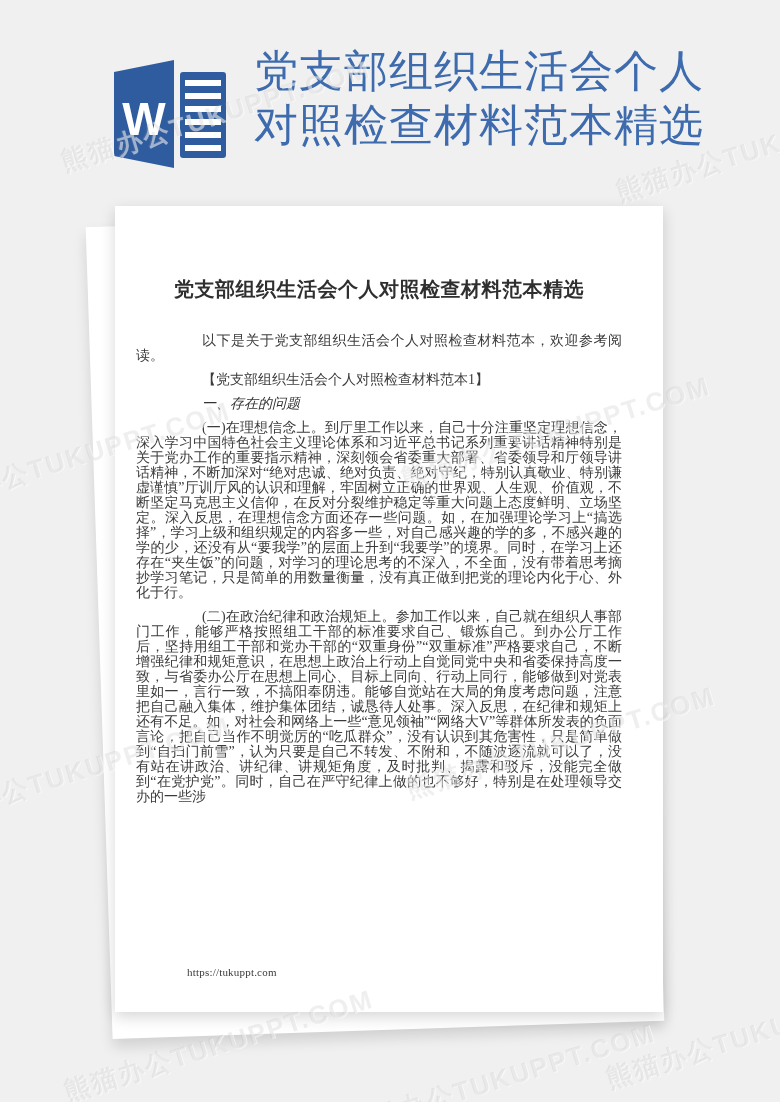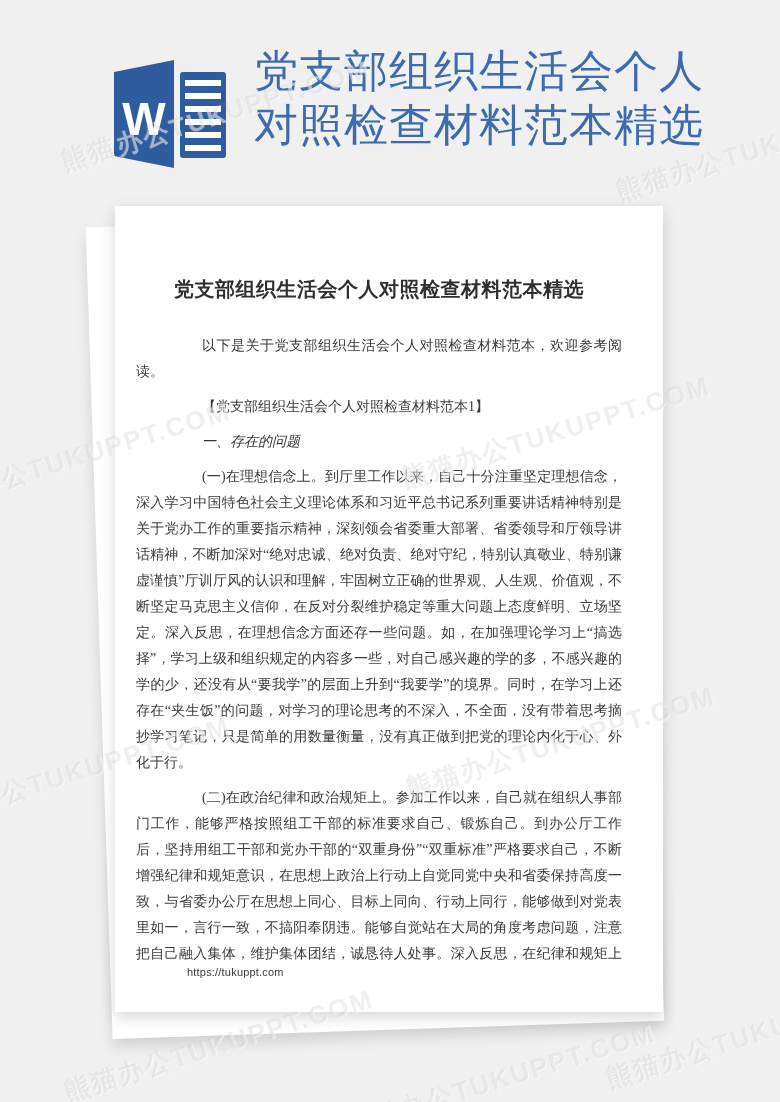--- a/index.html
+++ b/index.html
@@ -33,28 +33,28 @@
   .doc-content{
     position:absolute;left:21px;top:70px;width:486px;height:688px;overflow:hidden;
     font-family:"Liberation Serif","DejaVu Serif",serif;
     color:#3b3b3b;
   }
   .doc-title{
     margin:0 0 30px;text-align:center;text-indent:0;
     font-size:20px;font-weight:600;letter-spacing:0.5px;color:#2f2f2f;
   }
   .doc-content p{
-    margin:0 0 9px;font-size:14px;line-height:26px;
+    margin:0 0 9px;font-size:14px;line-height:15px;
     text-indent:66px;text-align:justify;
   }
   .doc-heading{font-style:italic;color:#333333;}
   .doc-footer{
     position:absolute;left:72px;bottom:34px;
     font-size:11px;letter-spacing:0.2px;color:#3a3a3a;
-    font-family:Liberation Sans, sans-serif;
+    font-family:Liberation Serif, serif;
   }
   
   .wm{
     position:absolute;z-index:5;white-space:nowrap;pointer-events:none;
     transform:rotate(-17deg);
     font-family:"Liberation Sans",sans-serif;
     font-weight:bold;font-size:26px;letter-spacing:2px;
     color:rgba(168,168,168,0.18);
     text-shadow:1px 1px 0 rgba(255,255,255,0.55);
   }

